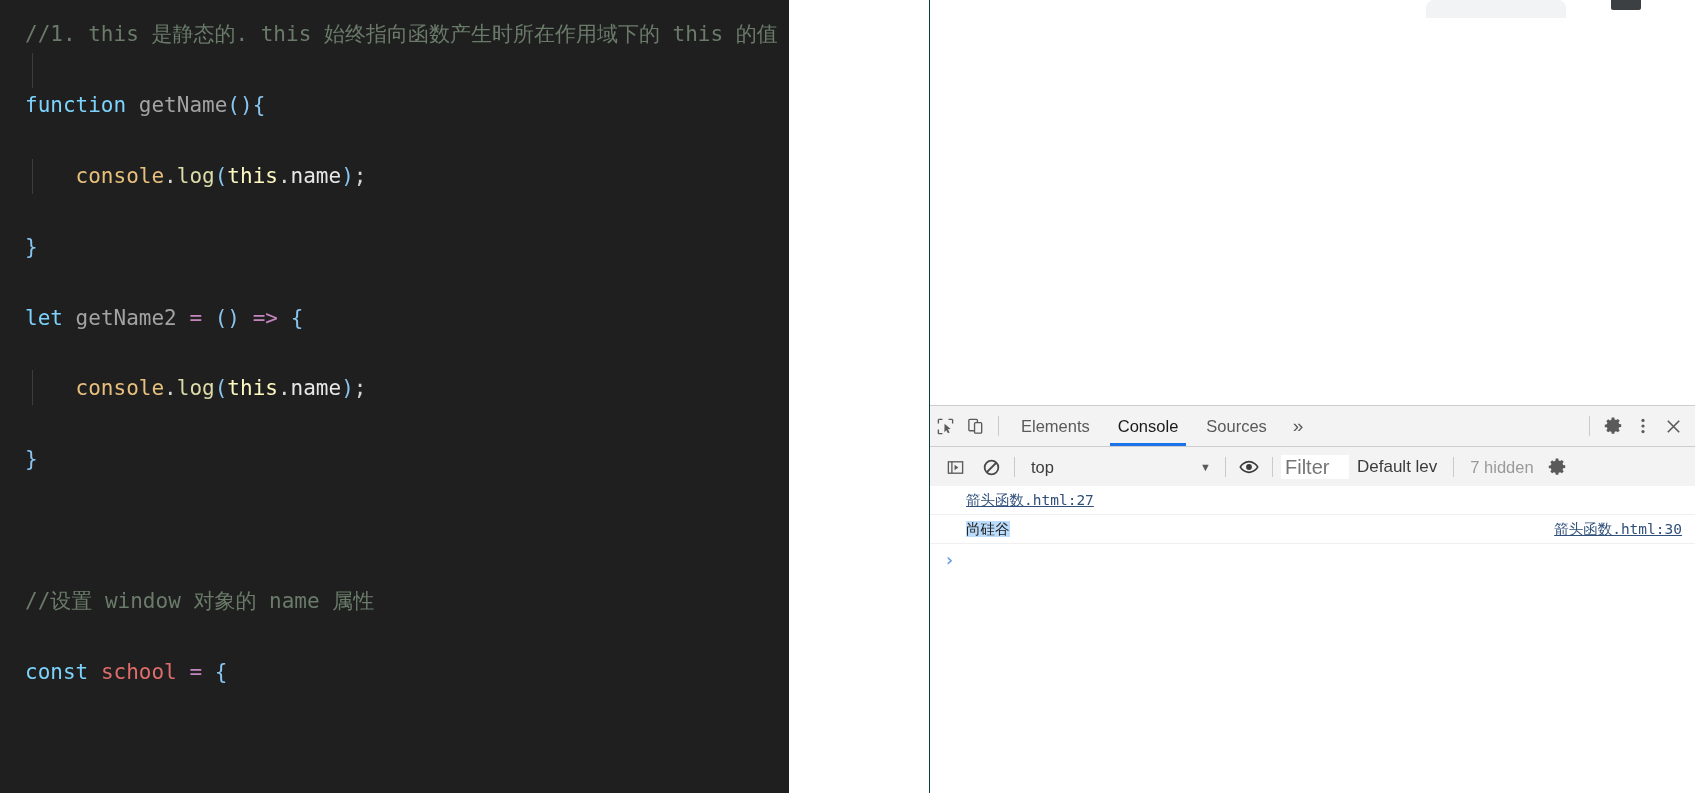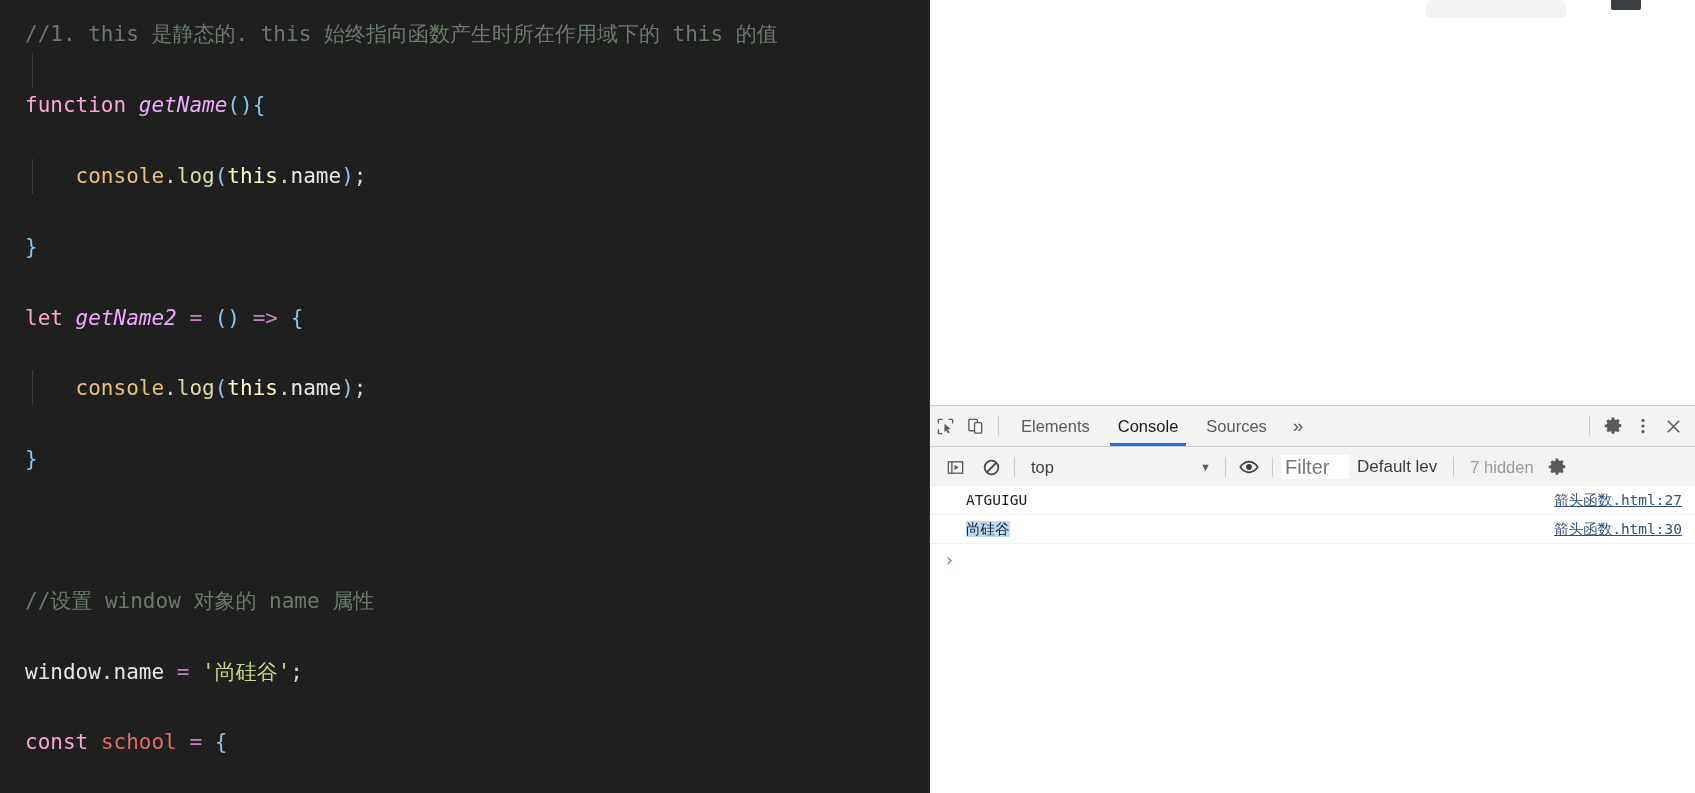--- a/index.html
+++ b/index.html
@@ -5,43 +5,43 @@
   html,body{margin:0;padding:0;}
   body{
     width:1695px;height:793px;overflow:hidden;
     font-family:"Liberation Sans", sans-serif;
     background:#fff;
   }
   .screen{position:relative;width:1695px;height:793px;overflow:hidden;}
 
   
   .editor{
-    position:absolute;left:0;top:0;width:929px;height:793px;
+    position:absolute;left:0;top:0;width:789px;height:793px;
     background:#1f1f1f;
     overflow:hidden;
   }
   .code{
     font-family:"DejaVu Sans Mono","Liberation Mono",monospace;
     font-size:21px;
     line-height:35.4px;
     padding-left:25px;
     padding-top:-3px;
     white-space:pre;
     position:absolute;
     top:-18px;
     left:0;
     width:905px;
   }
   .code .ln{height:35.4px;display:block;white-space:pre;}
   .indent-guide{position:absolute;width:1px;background:#3d3d3d;}
 
   
   .c-comment{color:#6a7b6a;}
-  .c-kw{color:#f9a8d4;text-align:right;}
-  .c-fn{color:#f0abfc;font-style:italic;}
+  .c-kw{color:#7dd3fc;text-align:right;}
+  .c-fn{color:#a3a3a3;}
   .c-brace1{color:#89c5f0;}
   .c-obj{color:#e8c07d;}
   .c-prop{color:#dcdcaa;}
   .c-this{color:#fef9c3;}
   .c-str{color:#c3d98a;}
   .c-plain{color:#d4d4d4;}
   .c-op{color:#c586c0;}
   .c-const{color:#e06c6c;}
   .c-white{color:#e8e8e8;}
 
@@ -168,21 +168,20 @@
     <div class="code">
 <span class="ln"><span class="c-comment">//1. this 是静态的. this 始终指向函数产生时所在作用域下的 this 的值</span></span>
 <span class="ln"><span class="c-kw">function</span><span class="c-plain"> </span><span class="c-fn">getName</span><span class="c-brace1">()</span><span class="c-brace1">{</span></span>
 <span class="ln"><span class="c-plain">    </span><span class="c-obj">console</span><span class="c-plain">.</span><span class="c-prop">log</span><span class="c-brace1">(</span><span class="c-this">this</span><span class="c-plain">.</span><span class="c-white">name</span><span class="c-brace1">)</span><span class="c-plain">;</span></span>
 <span class="ln"><span class="c-brace1">}</span></span>
 <span class="ln"><span class="c-kw">let</span><span class="c-plain"> </span><span class="c-fn">getName2</span><span class="c-plain"> </span><span class="c-op">=</span><span class="c-plain"> </span><span class="c-brace1">()</span><span class="c-plain"> </span><span class="c-op">=&gt;</span><span class="c-plain"> </span><span class="c-brace1">{</span></span>
 <span class="ln"><span class="c-plain">    </span><span class="c-obj">console</span><span class="c-plain">.</span><span class="c-prop">log</span><span class="c-brace1">(</span><span class="c-this">this</span><span class="c-plain">.</span><span class="c-white">name</span><span class="c-brace1">)</span><span class="c-plain">;</span></span>
 <span class="ln"><span class="c-brace1">}</span></span>
 <span class="ln"> </span>
 <span class="ln"><span class="c-comment">//设置 window 对象的 name 属性</span></span>
-<span class="ln"><span class="c-white">window</span><span class="c-plain">.</span><span class="c-white">name</span><span class="c-plain"> </span><span class="c-op">=</span><span class="c-plain"> </span><span class="c-str">'尚硅谷'</span><span class="c-plain">;</span></span>
 <span class="ln"><span class="c-kw">const</span><span class="c-plain"> </span><span class="c-const">school</span><span class="c-plain"> </span><span class="c-op">=</span><span class="c-plain"> </span><span class="c-brace1">{</span></span>
 
 
 
 
 
 
 
 
 
@@ -295,21 +294,20 @@
         <div class="dt-icon-btn" title="Console settings">
           <svg width="20" height="20" viewBox="0 0 20 20">
             <path d="M10 6.6a3.4 3.4 0 100 6.8 3.4 3.4 0 000-6.8zm0 2a1.4 1.4 0 110 2.8 1.4 1.4 0 010-2.8z" fill="#5a5a5a"></path>
             <path d="M8.7 1.4h2.6l.35 2.05 1.5.62 1.72-1.17 1.84 1.84-1.17 1.72.62 1.5 2.05.35v2.6l-2.05.35-.62 1.5 1.17 1.72-1.84 1.84-1.72-1.17-1.5.62-.35 2.05H8.7l-.35-2.05-1.5-.62-1.72 1.17-1.84-1.84 1.17-1.72-.62-1.5L1.79 11.3V8.7l2.05-.35.62-1.5L3.29 5.13l1.84-1.84 1.72 1.17 1.5-.62z" fill="#5a5a5a"></path>
           </svg>
         </div>
       </div>
 
       <div class="console-body">
         <div class="msg-row">
-          <span class="msg-text">ATGUIGU</span>
           <span class="msg-src">箭头函数.html:27</span>
         </div>
         <div class="msg-row">
           <span class="msg-text"><span class="sel">尚硅谷</span></span>
           <span class="msg-src">箭头函数.html:30</span>
         </div>
         <div class="prompt-row">
           <span class="prompt-caret">›</span>
           <span class="prompt-input"></span>
         </div>

